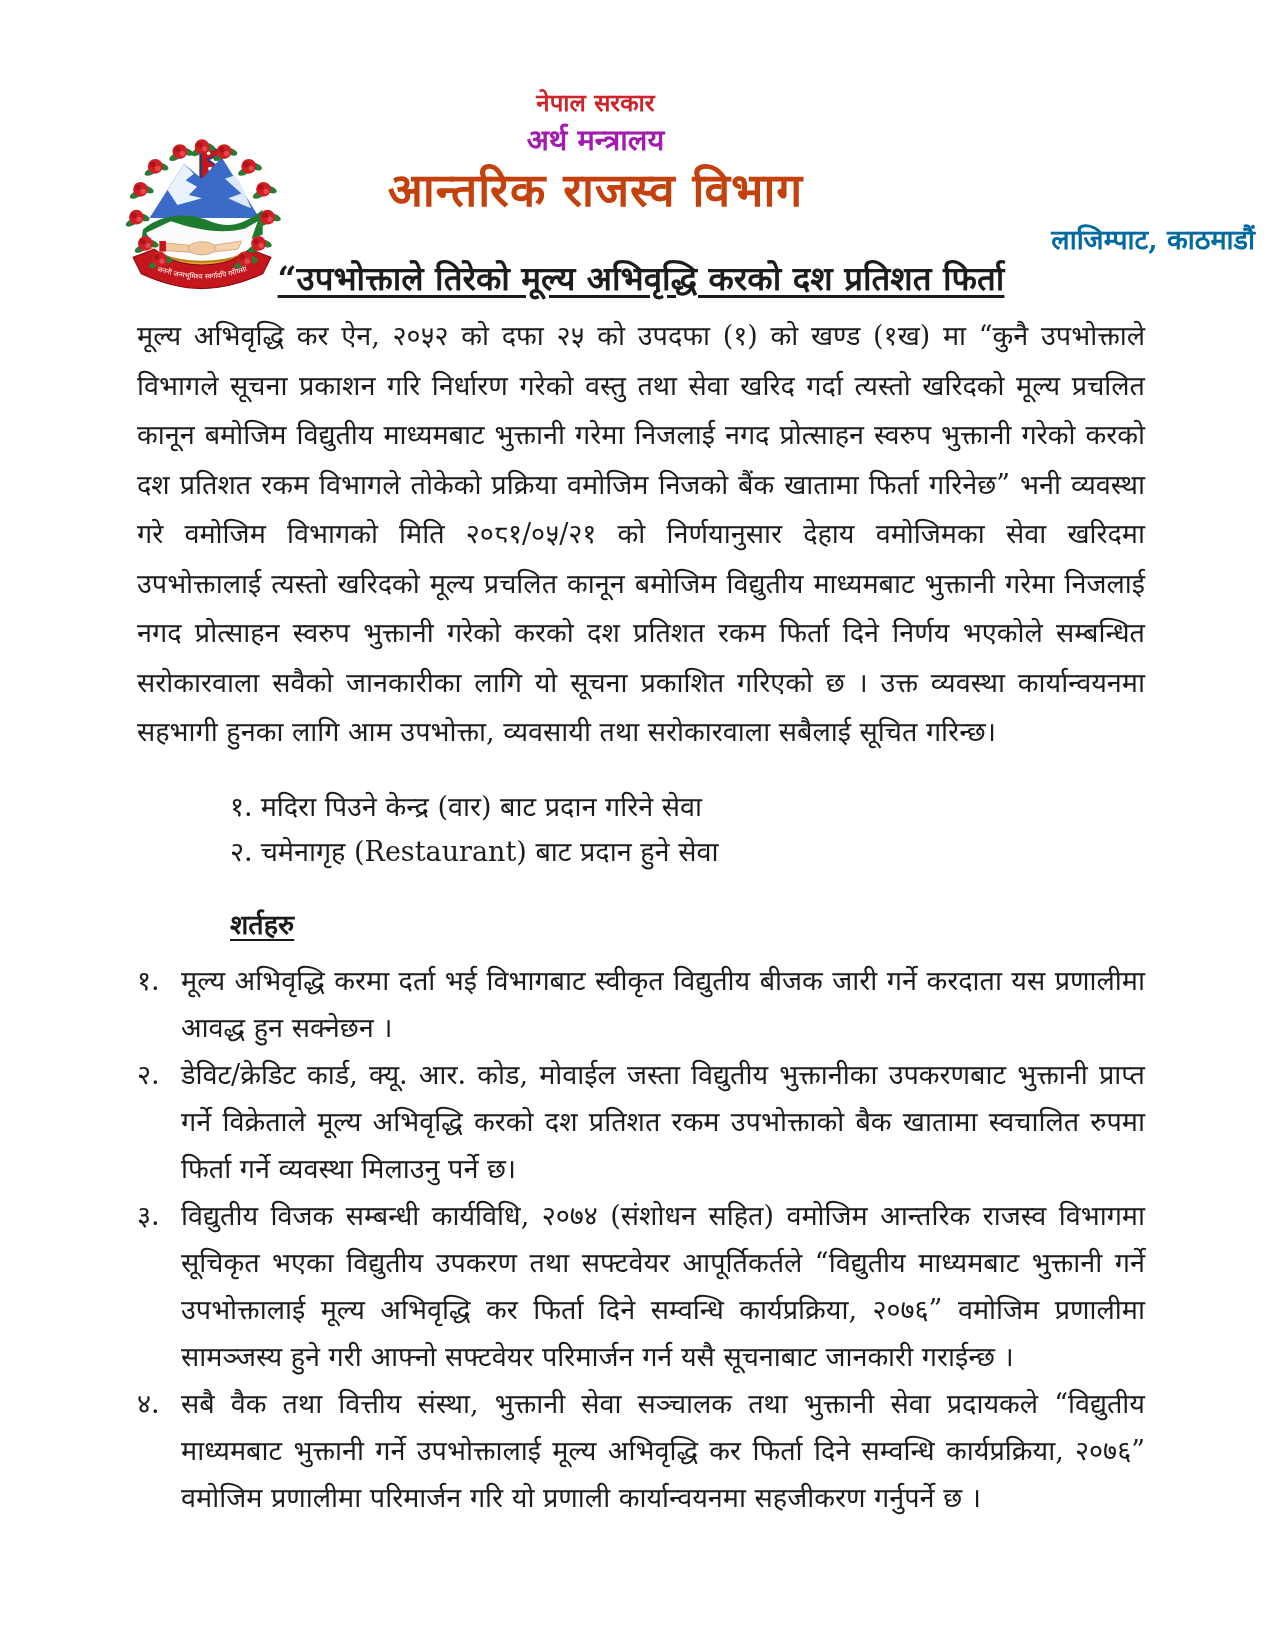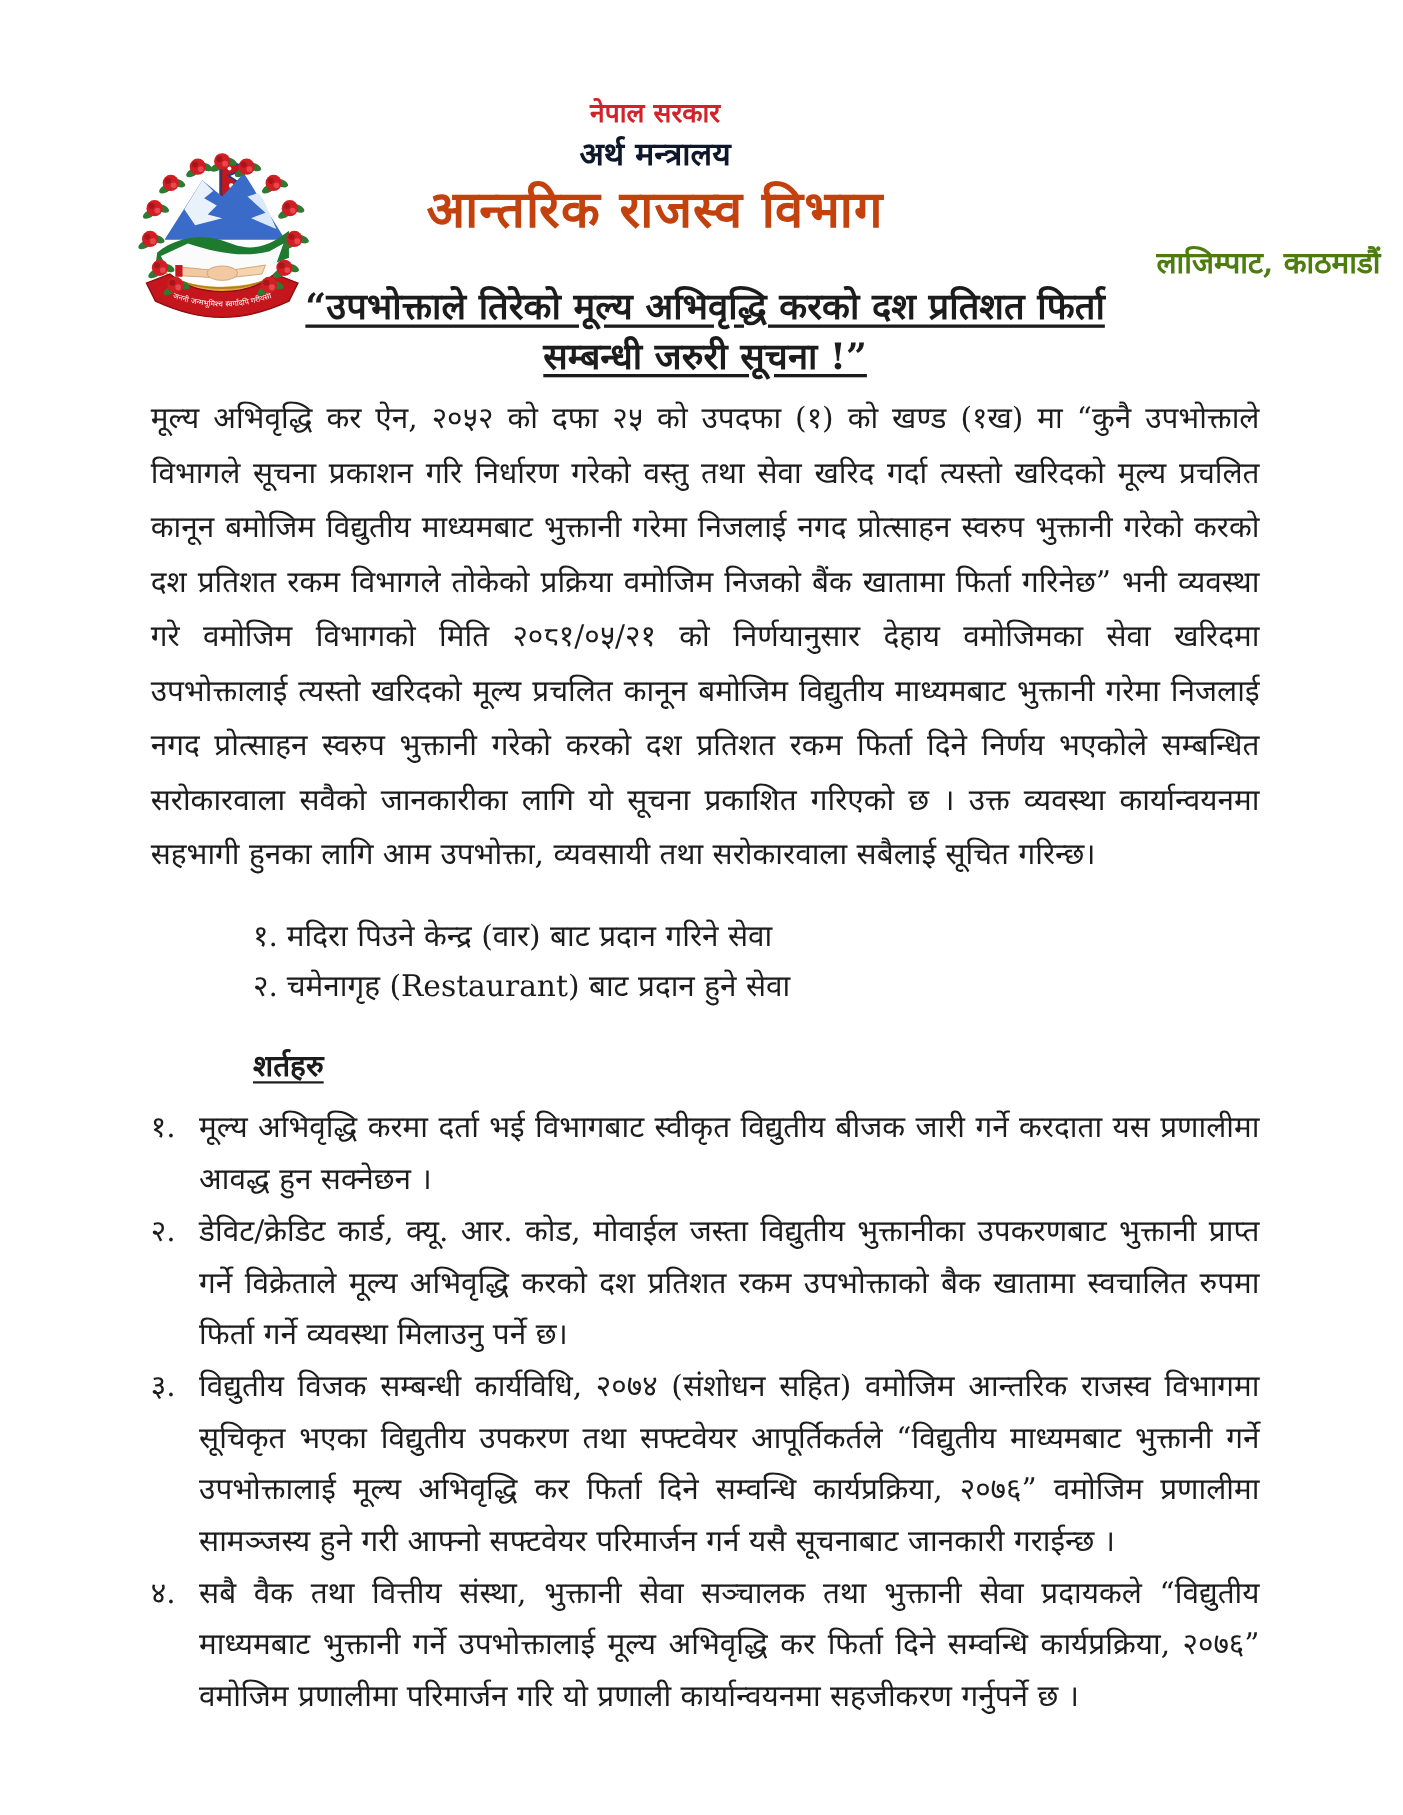--- a/index.html
+++ b/index.html
@@ -8,23 +8,23 @@
     font-family:"DejaVu Serif","Liberation Serif",serif;
     color:#1c1c1c;-webkit-font-smoothing:antialiased;
   }
   .page{position:relative;width:1275px;height:1650px;box-sizing:border-box;overflow:hidden;}
 
   
   .emblem{position:absolute;left:116px;top:136px;width:172px;height:164px;}
   .gov-header{padding-top:88px;text-align:center;}
   .gov-header-inner{display:inline-block;transform:translateX(-42px);}
   .gov-line1{font-size:24px;font-weight:bold;color:#d02428;line-height:30px;}
-  .gov-line2{font-size:29px;font-weight:bold;color:#0f172a;line-height:44px;}
+  .gov-line2{font-size:29px;font-weight:bold;color:#a21caf;line-height:44px;}
   .gov-line3{font-size:46px;font-weight:bold;color:#c2410c;line-height:56px;letter-spacing:1px;}
-  .location-line{text-align:right;padding-right:20px;font-size:27px;font-weight:bold;color:#4d7c0f;margin-top:6px;line-height:32px;}
+  .location-line{text-align:right;padding-right:20px;font-size:27px;font-weight:bold;color:#0369a1;margin-top:6px;line-height:32px;}
 
   
   .content{padding:0 130px 0 137px;}
   .notice-title{text-align:center;font-size:33px;font-weight:bold;line-height:45px;}
   .notice-title .u{text-decoration:underline;text-underline-offset:5px;}
 
   
   .body-par{margin-top:10px;font-size:27px;line-height:49.5px;text-align:justify;}
 
   
@@ -121,21 +121,20 @@
       <div class="gov-line2">अर्थ मन्त्रालय</div>
       <div class="gov-line3">आन्तरिक राजस्व विभाग</div>
     </div>
   </div>
   <div class="location-line">लाजिम्पाट, काठमाडौं</div>
 
   <div class="content">
 
     <div class="notice-title">
       <div><span class="u">“उपभोक्ताले तिरेको मूल्य अभिवृद्धि करको दश प्रतिशत फिर्ता</span></div>
-      <div><span class="u">सम्बन्धी जरुरी सूचना !”</span></div>
     </div>
 
     <p class="body-par">मूल्य अभिवृद्धि कर ऐन, २०५२ को दफा २५ को उपदफा (१) को खण्ड (१ख) मा “कुनै उपभोक्ताले विभागले सूचना प्रकाशन गरि निर्धारण गरेको वस्तु तथा सेवा खरिद गर्दा त्यस्तो खरिदको मूल्य प्रचलित कानून बमोजिम विद्युतीय माध्यमबाट भुक्तानी गरेमा निजलाई नगद प्रोत्साहन स्वरुप भुक्तानी गरेको करको दश प्रतिशत रकम विभागले तोकेको प्रक्रिया वमोजिम निजको बैंक खातामा फिर्ता गरिनेछ” भनी व्यवस्था गरे वमोजिम विभागको मिति २०८१/०५/२१ को निर्णयानुसार देहाय वमोजिमका सेवा खरिदमा उपभोक्तालाई त्यस्तो खरिदको मूल्य प्रचलित कानून बमोजिम विद्युतीय माध्यमबाट भुक्तानी गरेमा निजलाई नगद प्रोत्साहन स्वरुप भुक्तानी गरेको करको दश प्रतिशत रकम फिर्ता दिने निर्णय भएकोले सम्बन्धित सरोकारवाला सवैको जानकारीका लागि यो सूचना प्रकाशित गरिएको छ ।  उक्त व्यवस्था कार्यान्वयनमा सहभागी हुनका लागि आम उपभोक्ता, व्यवसायी तथा सरोकारवाला सबैलाई सूचित गरिन्छ।</p>
 
     <div class="services-list">
 
         <div class="service-item">
           <span class="marker">१.</span><span>मदिरा पिउने केन्द्र (वार) बाट प्रदान गरिने सेवा</span>
         </div>
 

